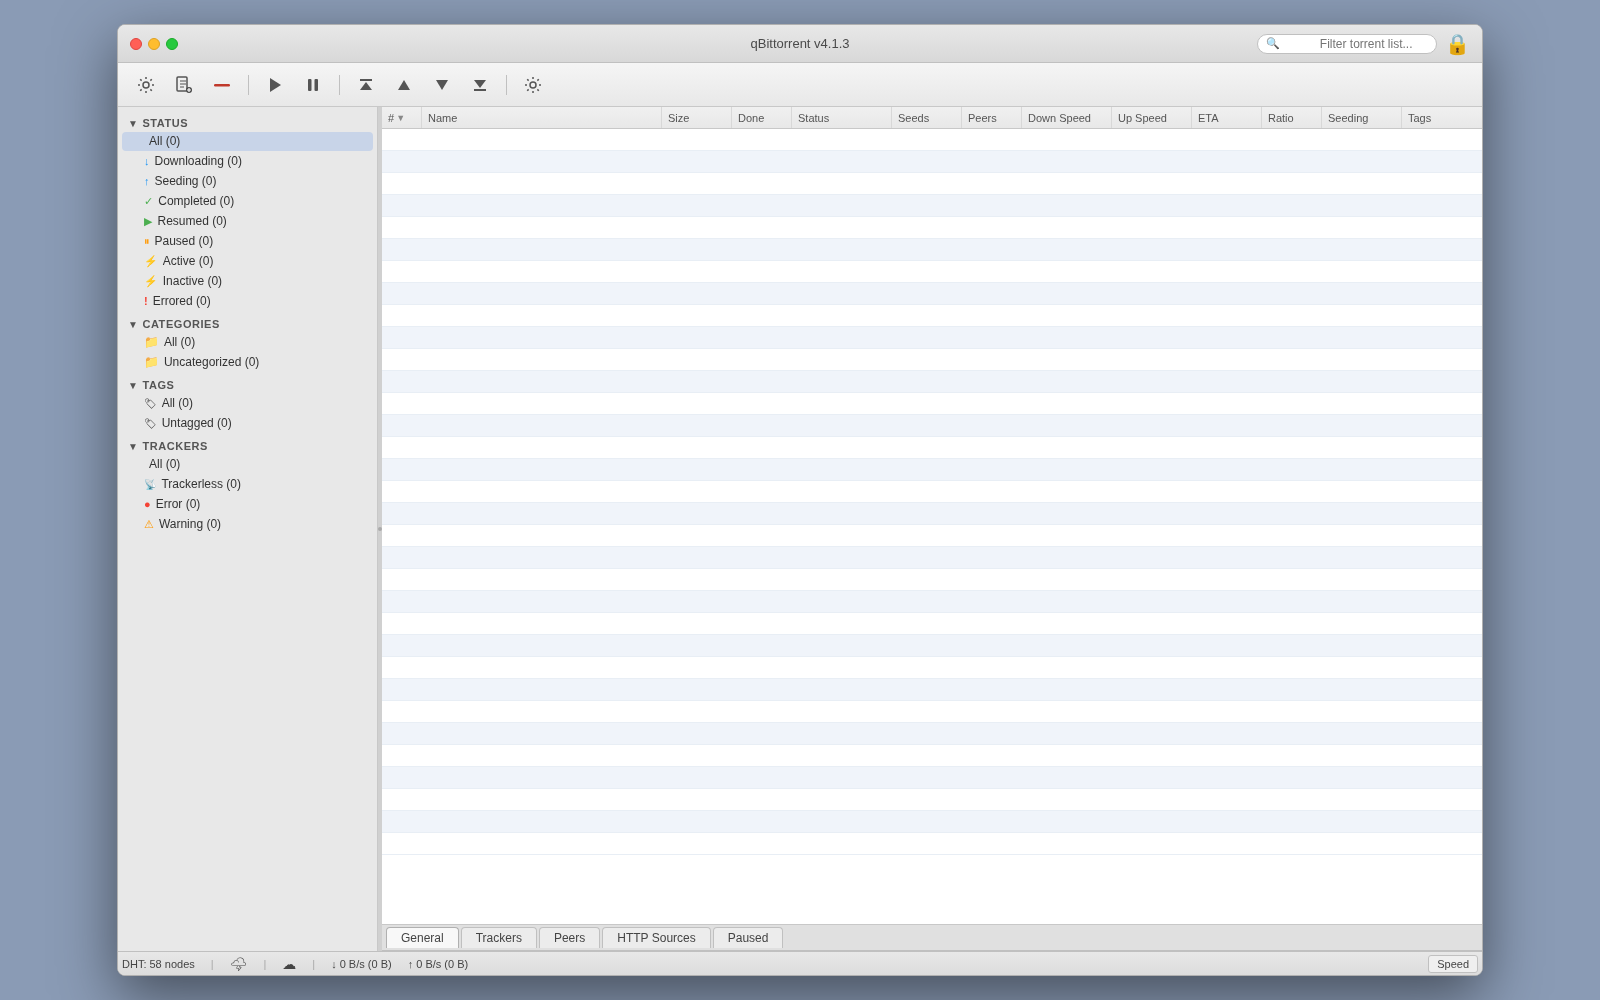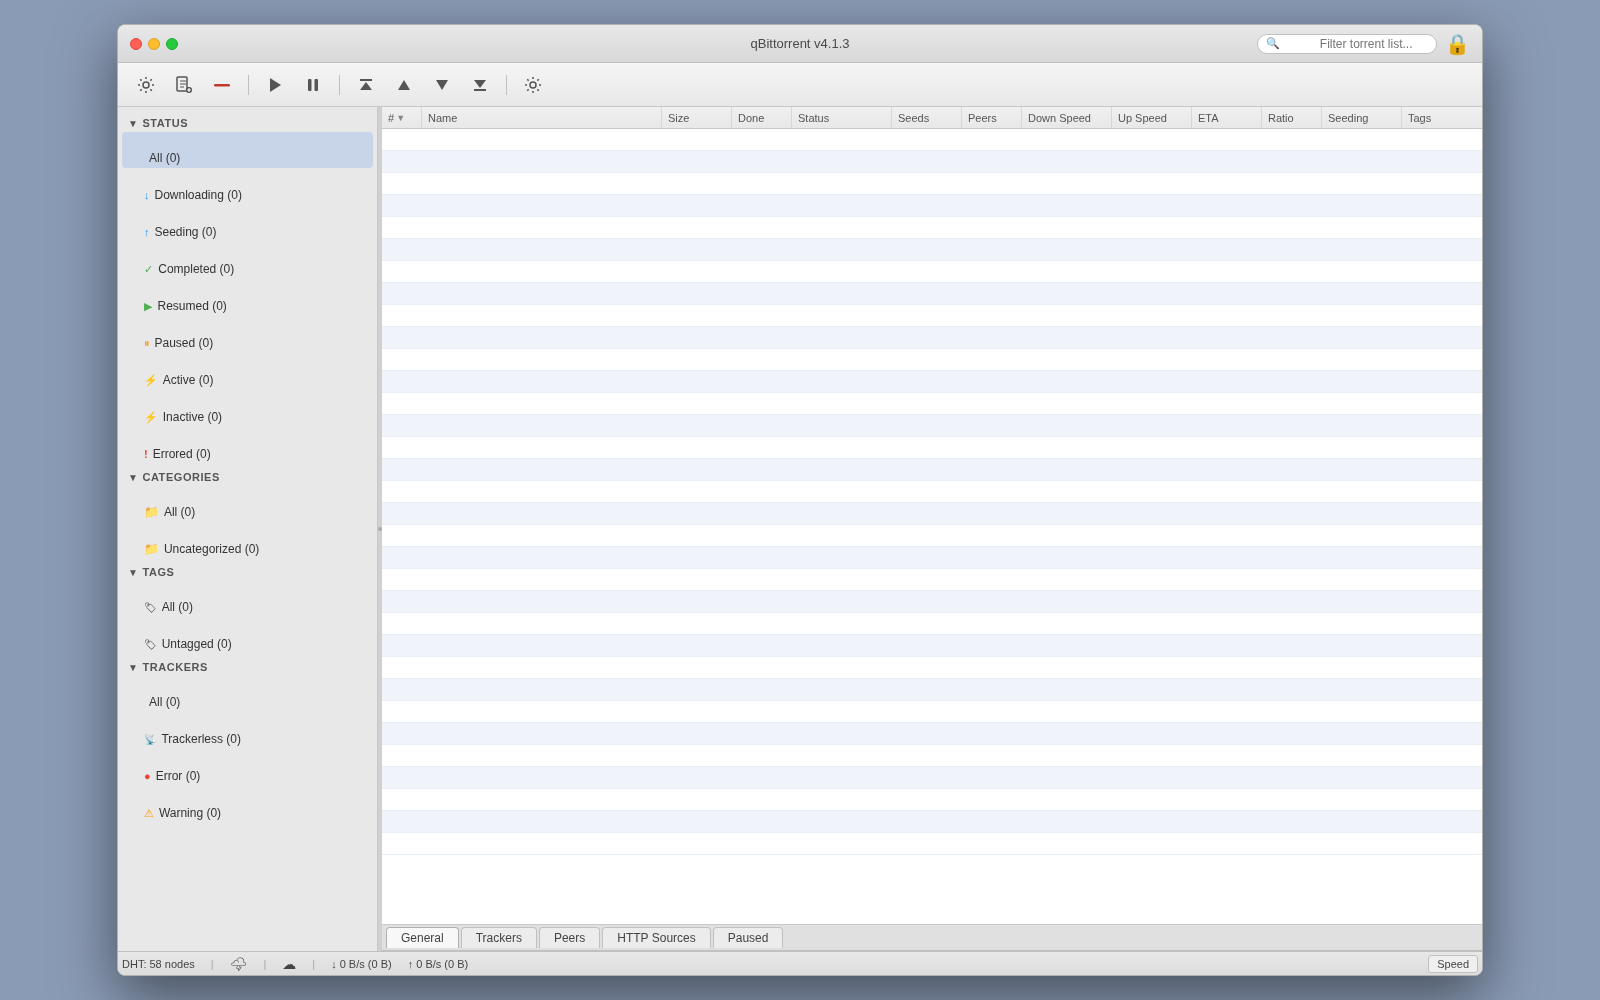--- a/index.html
+++ b/index.html
@@ -143,21 +143,21 @@
       letter-spacing: 0.05em;
       cursor: pointer;
     }
     .sidebar-section-header .chevron {
       margin-right: 4px;
       font-size: 10px;
     }
     .sidebar-item {
       display: flex;
       align-items: center;
-      padding: 19px 10px 3px 22px;
+      padding: 2px 10px 3px 22px;
       cursor: pointer;
       border-radius: 4px;
       margin: 1px 4px;
       font-size: 12px;
       color: #333;
     }
     .sidebar-item.selected {
       background: #c8d4e8;
     }
     .sidebar-item .item-icon {

